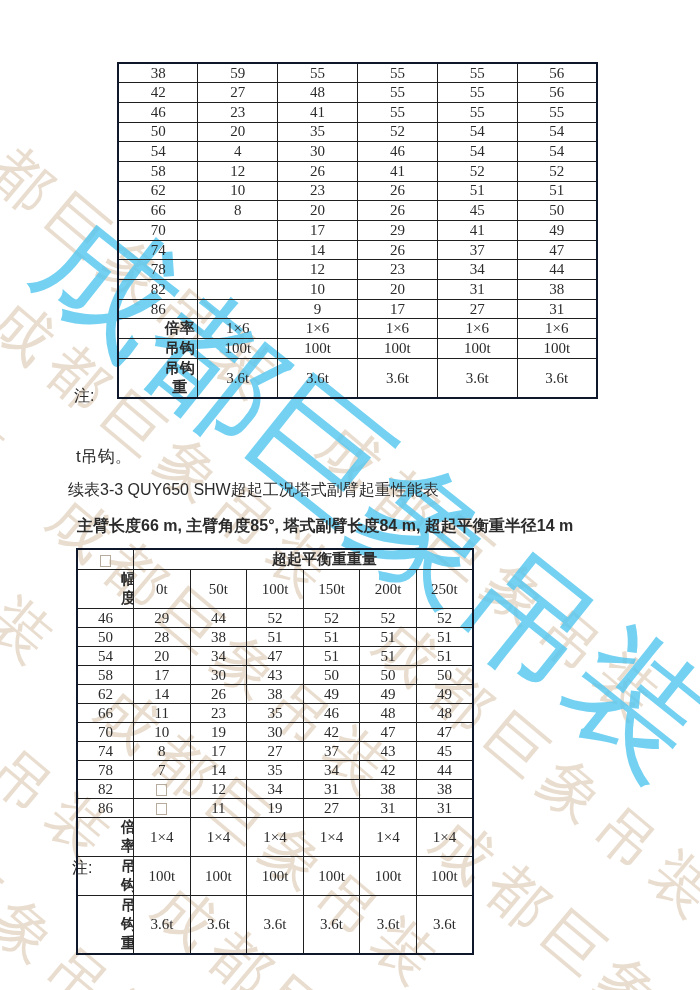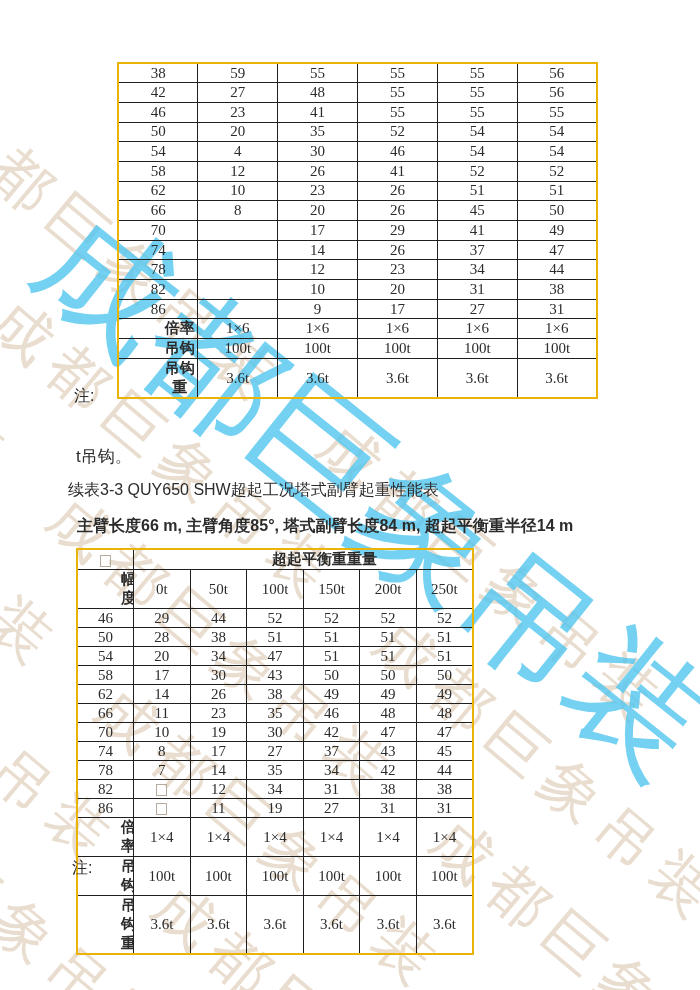--- a/index.html
+++ b/index.html
@@ -16,21 +16,21 @@
   }
   .wm-big{
     position:absolute;left:98px;top:188px;z-index:1;pointer-events:none;
     transform:rotate(38.6deg);transform-origin:0 0;
     font-size:135px;line-height:1;white-space:nowrap;opacity:.82;
     font-family:"Liberation Serif","DejaVu Serif",serif;
   }
   
   table.t{
     position:absolute;z-index:2;border-collapse:collapse;table-layout:fixed;
-    background:transparent;border:2px solid #eab308;
+    background:transparent;border:2px solid #0f172a;
   }
   table.t td{
     border:1px solid #1f1f1f;text-align:center;vertical-align:middle;padding:0;
     font-family:"Liberation Serif","DejaVu Serif",serif;font-size:15px;color:#2b2b2b;
     overflow:hidden;
   }
   table.t td.lbl{
     font-family:"Liberation Sans","DejaVu Sans",sans-serif;font-weight:700;font-size:15px;padding-left:43px;
   }
   .t1{left:117px;top:62px;width:481px;}

